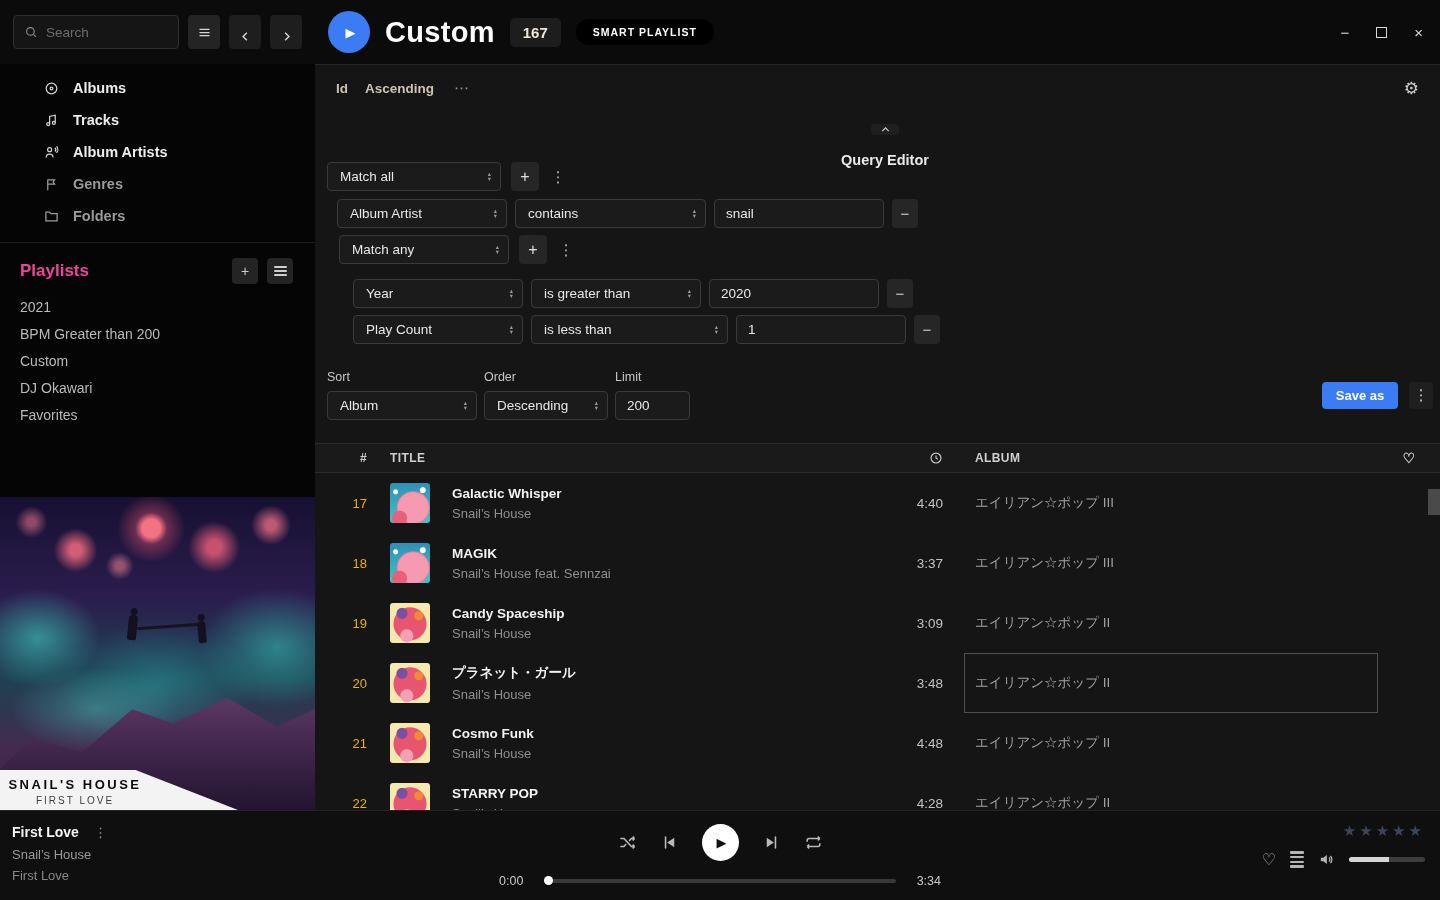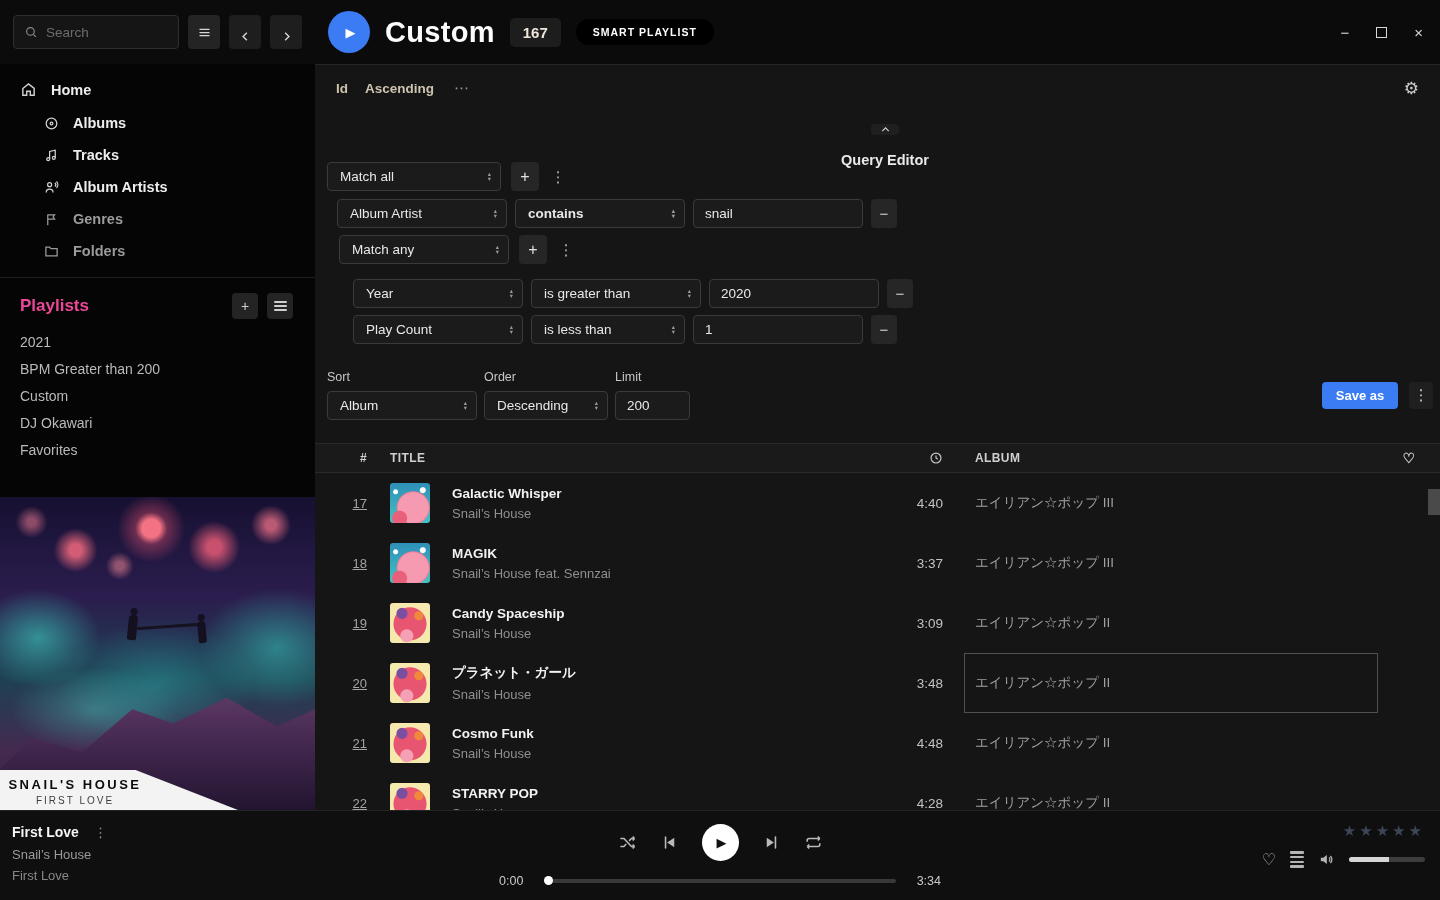--- a/index.html
+++ b/index.html
@@ -127,21 +127,21 @@
     color:#cfcfcf; letter-spacing:.4px; }
   .c-num { width:60px; text-align:right; padding-right:8px; flex-shrink:0; }
   .c-main { flex:1; min-width:0; padding-left:15px; }
   .c-dur { width:80px; display:flex; justify-content:flex-end; flex-shrink:0; }
   .c-gap { width:21px; flex-shrink:0; }
   .c-album { width:414px; padding-left:11px; flex-shrink:0; }
   .c-fav { width:62px; text-align:center; flex-shrink:0; font-size:14px; color:#c9c9c9; }
   .thead .c-dur svg { width:14px; height:14px; stroke:#c9c9c9; }
 
   .trow { display:flex; align-items:center; height:60px; cursor:pointer; }
-  .trow .c-num { font-size:13px; color:#a3a3a3;text-decoration:underline; }
+  .trow .c-num { font-size:13px; color:#eab308; }
   .trow .c-main { display:flex; align-items:center; gap:22px; }
   .cover { width:40px; height:40px; border-radius:3px; flex-shrink:0; }
   .cover-a { background:
       radial-gradient(circle at 82% 18%, #fff 0 2.5px, transparent 3.5px),
       radial-gradient(circle at 14% 22%, #fff 0 2px, transparent 3px),
       radial-gradient(circle at 24% 88%, #e8607a 0 7px, transparent 8px),
       radial-gradient(circle at 58% 62%, #f59ab0 0 15px, #ef7d96 16px, transparent 17px),
       linear-gradient(180deg,#2e8fb8 0%,#43c4c4 100%); }
   .cover-b { background:
       radial-gradient(circle at 30% 26%, #7a4fa0 0 5px, transparent 6px),
@@ -232,28 +232,20 @@
     <div class="win-controls">
       <button class="win-btn">−</button>
       <button class="win-btn"><span class="win-square"></span></button>
       <button class="win-btn">×</button>
     </div>
   </div>
 </div>
 
 <div class="sidebar">
   <div class="nav">
-    <div class="nav-item">
-      <span>
-        <svg viewBox="0 0 24 24" fill="none" stroke-width="2">
-            <path d="M4 10.5 12 4l8 6.5V20h-5.5v-5.5h-5V20H4z"></path>
-          </svg>
-      </span>
-      <span>Home</span>
-    </div>
     <div class="nav-item nav-sub">
       <span>
         <svg viewBox="0 0 24 24" fill="none" stroke-width="2">
             <circle cx="12" cy="12" r="8.5"></circle>
             <circle cx="12" cy="12" r="2.2"></circle>
           </svg>
       </span>
       <span>Albums</span>
     </div>
     <div class="nav-item nav-sub">
@@ -355,21 +347,21 @@
   </div>
 
   <div class="qe-row" style="margin:8px 0 0 22px;">
     <div class="sel" style="width:170px;">
       <span>Album Artist</span>
       <span class="carets">
           <span>▴</span>
           <span>▾</span>
         </span>
     </div>
-    <div class="sel g8" style="width:170px;font-weight:bold;">
+    <div class="sel g8" style="width:191px;">
       <span>contains</span>
       <span class="carets">
           <span>▴</span>
           <span>▾</span>
         </span>
     </div>
     <input class="tinput g8" value="snail" style="">
     <button class="minus-btn g8 ctr">−</button>
   </div>
 
@@ -405,21 +397,21 @@
   </div>
 
   <div class="qe-row" style="margin:7px 0 0 38px;">
     <div class="sel" style="width:170px;">
       <span>Play Count</span>
       <span class="carets">
           <span>▴</span>
           <span>▾</span>
         </span>
     </div>
-    <div class="sel g8" style="width:154px;">
+    <div class="sel g8" style="width:197px;">
       <span>is less than</span>
       <span class="carets">
           <span>▴</span>
           <span>▾</span>
         </span>
     </div>
     <input class="tinput g8" value="1" style="">
     <button class="minus-btn g8 ctr">−</button>
   </div>
 

